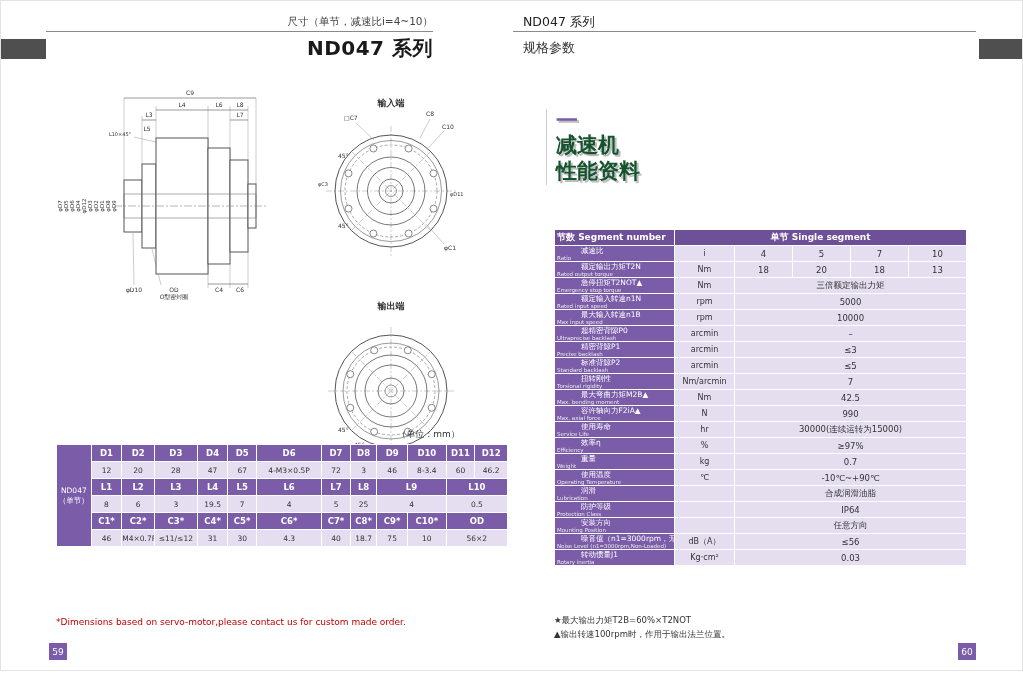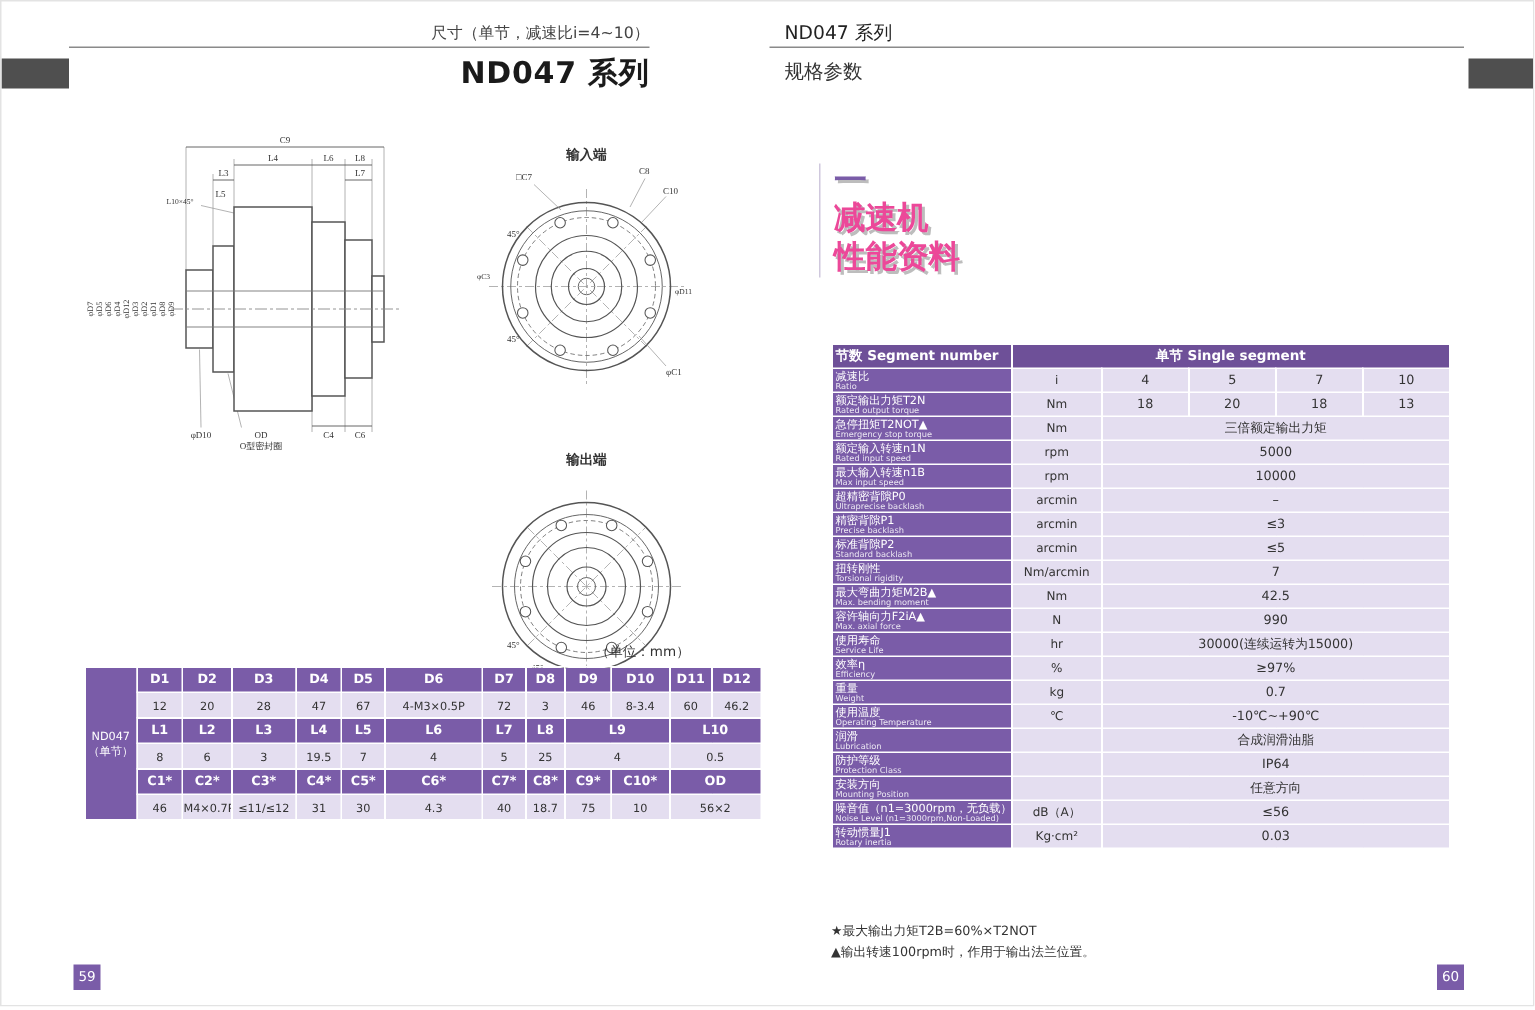--- a/index.html
+++ b/index.html
@@ -12,49 +12,49 @@
   .hdr-title-left{position:absolute;left:150px;top:34px;width:282px;text-align:right;
                   font-size:20px;font-weight:bold;color:#1a1a1a;letter-spacing:.5px;}
   .tab{position:absolute;top:38px;width:45px;height:20px;background:#4f4f4f;}
   .tab-left{left:0;} .tab-right{left:978px;}
   .hdr-title-right{position:absolute;left:522px;top:13px;font-size:12.5px;color:#222;}
   .hdr-line-right{position:absolute;left:512px;top:30px;width:463px;height:1px;background:#8a8a8a;}
   .hdr-sub-right{position:absolute;left:522px;top:38px;font-size:13px;color:#333;}
   
   .perf{position:absolute;left:545px;top:108px;border-left:1px solid #cfc8dd;padding-left:9px;}
   .perf .dash{font-size:22px;font-weight:bold;color:#7a5ca8;text-shadow:2px 2px 0 #bdbdbd;line-height:1.05;}
-  .perf .big{font-size:21px;font-weight:bold;color:#ec4899;text-shadow:2px 2px 0 #bdbdbd;line-height:1.25;}
+  .perf .big{font-size:21px;font-weight:bold;color:#14532d;text-shadow:2px 2px 0 #bdbdbd;line-height:1.25;}
   
   table.spec{position:absolute;left:553px;top:228px;width:412px;border-collapse:collapse;table-layout:fixed;}
   table.spec th,table.spec td{border:1px solid #fff;padding:0 2px;overflow:hidden;white-space:nowrap;}
   table.spec .hd{background:#6e5098;color:#fff;font-size:9px;height:15px;font-weight:bold;}
   table.spec .hdl{text-align:left;}
   table.spec .hdr{text-align:center;}
   table.spec td.lbl{background:#7a5ca8;color:#fff;height:15px;text-align:left;}
-  table.spec td.lbl .cn{font-size:7.5px;line-height:8px;}
+  table.spec td.lbl .cn{font-size:7.5px;line-height:8px;margin-left:24px;}
   table.spec td.lbl .en{font-size:5.5px;line-height:6px;opacity:.85;}
   table.spec td.unit{background:#e4def0;font-size:8px;text-align:center;color:#333;}
   table.spec td.val{background:#e4def0;font-size:8.5px;text-align:center;color:#333;}
   
   table.dim{position:absolute;left:55px;top:443px;width:452px;border-collapse:collapse;table-layout:fixed;}
   table.dim th,table.dim td{border:1px solid #fff;height:16px;padding:0;text-align:center;overflow:hidden;white-space:nowrap;}
   table.dim th{background:#7a5ca8;color:#fff;font-size:8.5px;font-weight:bold;}
   table.dim td{background:#e4def0;font-size:7.5px;color:#333;}
   table.dim td.side{background:#7a5ca8;color:#fff;font-size:7.5px;line-height:1.25;}
   .unit-note{position:absolute;left:350px;top:427px;width:155px;text-align:center;font-size:9px;color:#333;}
   
   .fn1{position:absolute;left:55px;top:616px;font-size:9px;color:#c00000;}
   .fn2{position:absolute;left:55px;top:629px;font-size:9px;color:#333;}
   .rn1{position:absolute;left:553px;top:614px;font-size:8.5px;color:#333;text-align:right;}
   .rn2{position:absolute;left:553px;top:628px;font-size:8.5px;color:#333;}
   .pagenum{position:absolute;width:18px;height:17px;background:#7a5ca8;color:#fff;font-size:9px;
            display:flex;align-items:center;justify-content:center;}
   .pn-left{left:48px;top:642px;} .pn-right{left:957px;top:642px;}
   
-  .svgwrap{position:absolute;font-family:Liberation Serif, serif;}
+  .svgwrap{position:absolute;}
   svg text{fill:#333;}
 </style>
 </head>
 <body>
 
 <div class="page">
 
   <div class="hdr-note">尺寸（单节，减速比i=4~10）</div>
   <div class="hdr-line-left"></div>
   <div class="hdr-title-left">ND047 系列</div>
@@ -502,19 +502,20 @@
         <td class="lbl">
             <div class="cn">转动惯量J1</div>
             <div class="en">Rotary inertia</div>
           </td>
         <td class="unit">Kg·cm²</td>
         <td class="val" colspan="4">0.03</td>
       </tr>
     </tbody>
   </table>
 
+  <div class="fn1">*Dimensions based on servo-motor,please contact us for custom made order.</div>
   <div class="rn1">★最大输出力矩T2B=60%×T2NOT</div>
   <div class="rn2">▲输出转速100rpm时，作用于输出法兰位置。</div>
 
   <div class="pagenum pn-left">59</div>
   <div class="pagenum pn-right">60</div>
 
 </div>
 
 </body></html>

